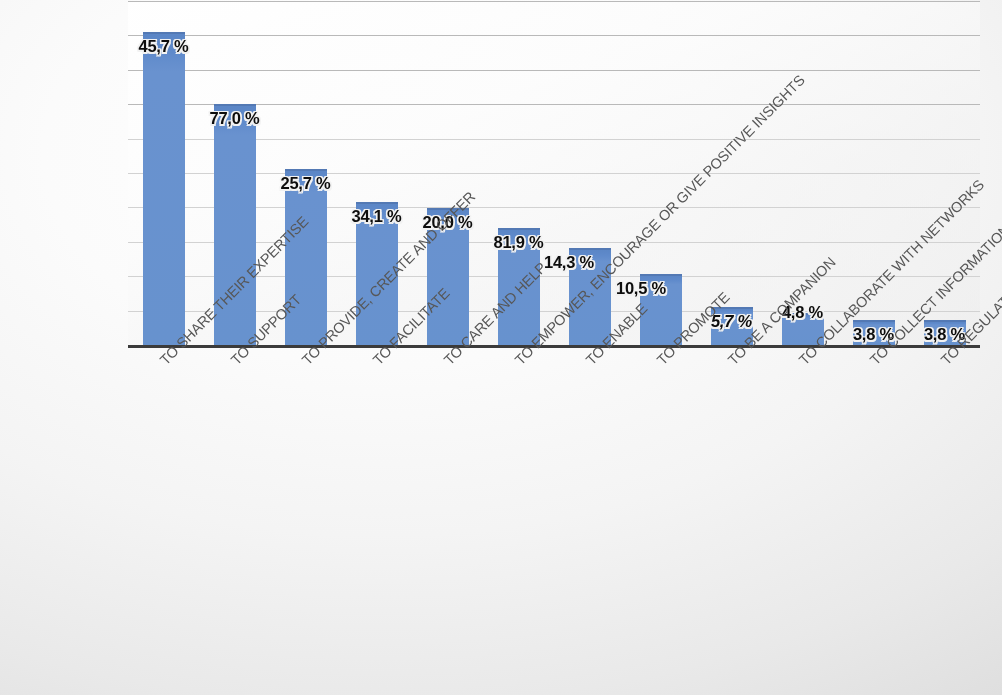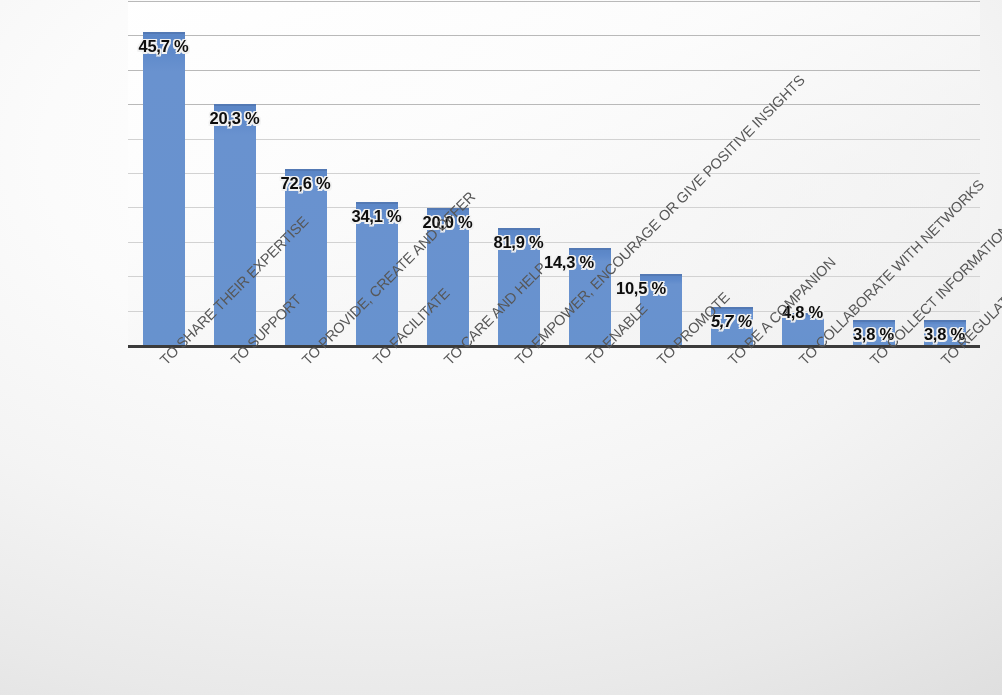--- a/index.html
+++ b/index.html
@@ -130,23 +130,23 @@
         <div class="gridline faint" style="bottom: 206.4px;"></div>
         <div class="gridline" style="bottom: 240.8px;"></div>
         <div class="gridline" style="bottom: 275.2px;"></div>
         <div class="gridline" style="bottom: 309.6px;"></div>
         <div class="gridline" style="bottom: 344px;"></div>
       </div>
     <div class="bars">
         <div class="bar" style="left: 14.5px; width: 42px; height: 314.416px;"></div>
         <div class="data-label" style="left: 35.5px; transform: translateX(-50%); bottom: 290.416px;">45,7 %</div>
         <div class="bar" style="left: 85.5px; width: 42px; height: 242.176px;"></div>
-        <div class="data-label" style="left: 106.5px; transform: translateX(-50%); bottom: 218.176px;">20,3 %</div>
+        <div class="data-label" style="left: 106.5px; transform: translateX(-50%); bottom: 218.176px;">77,0 %</div>
         <div class="bar" style="left: 156.5px; width: 42px; height: 176.816px;"></div>
-        <div class="data-label" style="left: 177.5px; transform: translateX(-50%); bottom: 152.816px;">72,6 %</div>
+        <div class="data-label" style="left: 177.5px; transform: translateX(-50%); bottom: 152.816px;">25,7 %</div>
         <div class="bar" style="left: 227.5px; width: 42px; height: 144.48px;"></div>
         <div class="data-label" style="left: 248.5px; transform: translateX(-50%); bottom: 120.48px;">34,1 %</div>
         <div class="bar" style="left: 298.5px; width: 42px; height: 137.6px;"></div>
         <div class="data-label" style="left: 319.5px; transform: translateX(-50%); bottom: 113.6px;">20,0 %</div>
         <div class="bar" style="left: 369.5px; width: 42px; height: 117.648px;"></div>
         <div class="data-label" style="left: 390.5px; transform: translateX(-50%); bottom: 93.648px;">81,9 %</div>
         <div class="bar" style="left: 440.5px; width: 42px; height: 98.384px;"></div>
         <div class="data-label" style="left: 441px; transform: translateX(-50%); bottom: 74.384px;">14,3 %</div>
         <div class="bar" style="left: 511.5px; width: 42px; height: 72.24px;"></div>
         <div class="data-label" style="left: 513px; transform: translateX(-50%); bottom: 48.24px;">10,5 %</div>

